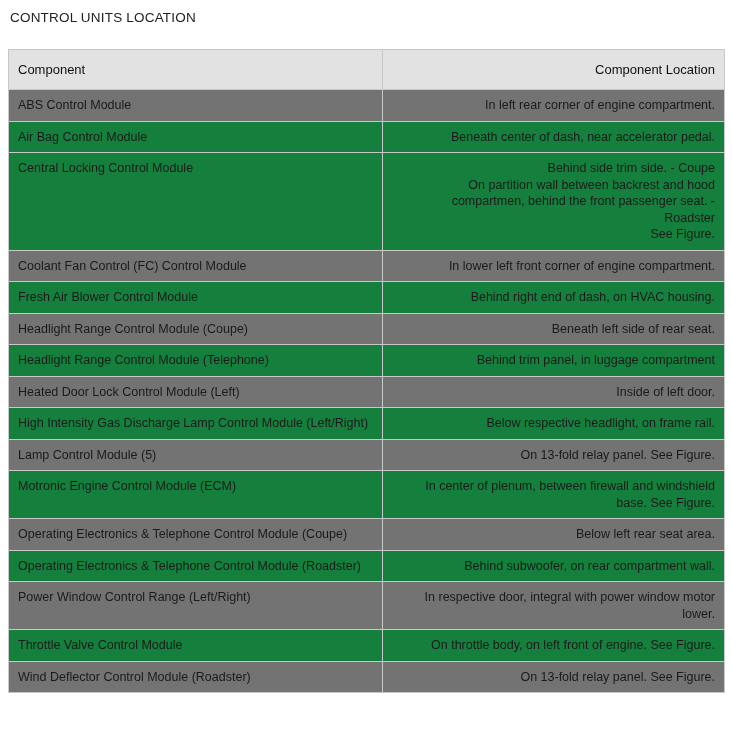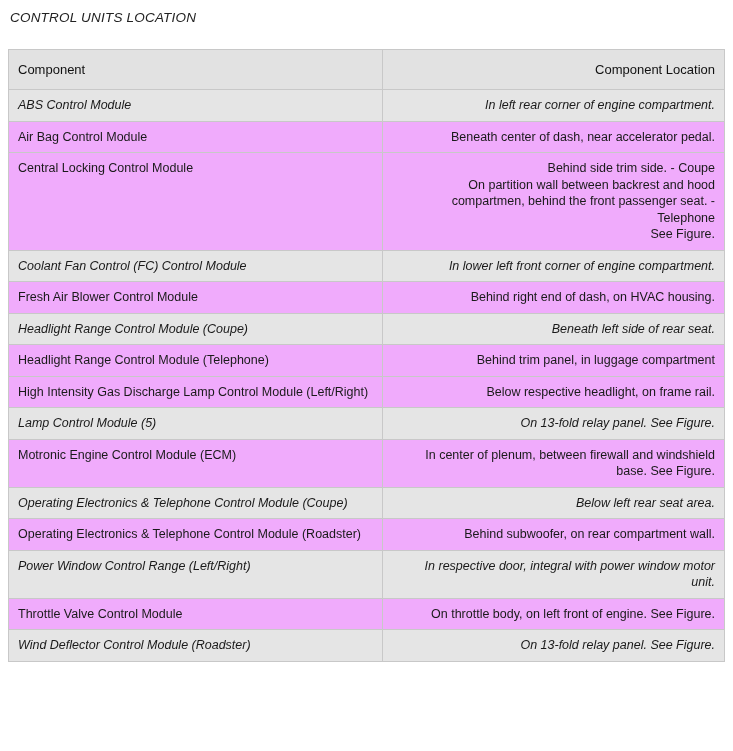--- a/index.html
+++ b/index.html
@@ -12,21 +12,20 @@
     height: 751px;
     font-family: "Liberation Sans", sans-serif;
     color: #1a1a1a;
     overflow: hidden;
   }
   .page-title {
     font-size: 13.5px;
     color: #222222;
     padding: 10px 14px 0 10px;
     letter-spacing: 0.2px;
-    font-style: italic;
   }
   .table-wrap {
     padding: 0 8px 0 8px;
     margin-top: 24px;
   }
   table.units {
     width: 717px;
     border-collapse: collapse;
     table-layout: fixed;
     font-size: 12.5px;
@@ -47,25 +46,24 @@
     padding-bottom: 11px;
   }
   th.col-component, td.col-component {
     width: 355px;
     text-align: left;
   }
   th.col-location, td.col-location {
     text-align: right;
   }
   tbody tr.alt td {
-    background: #f0abfc;
+    background: #15803d;
   }
   tbody tr.plain td {
-    background: #e5e5e5;
-    font-style: italic;
+    background: #737373;
   }
   td.col-location span.line {
     display: block;
   }
 </style>
 </head>
 <body>
 
 <div class="page-title">CONTROL UNITS LOCATION</div>
 
@@ -89,21 +87,21 @@
           <td class="col-location">
             <span class="line">Beneath center of dash, near accelerator pedal.</span>
           </td>
         </tr>
         <tr class="alt">
           <td class="col-component">Central Locking Control Module</td>
           <td class="col-location">
             <span class="line">Behind side trim side. - Coupe</span>
             <span class="line">On partition wall between backrest and hood</span>
             <span class="line">compartmen, behind the front passenger seat. -</span>
-            <span class="line">Telephone</span>
+            <span class="line">Roadster</span>
             <span class="line">See Figure.</span>
           </td>
         </tr>
         <tr class="plain">
           <td class="col-component">Coolant Fan Control (FC) Control Module</td>
           <td class="col-location">
             <span class="line">In lower left front corner of engine compartment.</span>
           </td>
         </tr>
         <tr class="alt">
@@ -115,20 +113,26 @@
         <tr class="plain">
           <td class="col-component">Headlight Range Control Module (Coupe)</td>
           <td class="col-location">
             <span class="line">Beneath left side of rear seat.</span>
           </td>
         </tr>
         <tr class="alt">
           <td class="col-component">Headlight Range Control Module (Telephone)</td>
           <td class="col-location">
             <span class="line">Behind trim panel, in luggage compartment</span>
+          </td>
+        </tr>
+        <tr class="plain">
+          <td class="col-component">Heated Door Lock Control Module (Left)</td>
+          <td class="col-location">
+            <span class="line">Inside of left door.</span>
           </td>
         </tr>
         <tr class="alt">
           <td class="col-component">High Intensity Gas Discharge Lamp Control Module (Left/Right)</td>
           <td class="col-location">
             <span class="line">Below respective headlight, on frame rail.</span>
           </td>
         </tr>
         <tr class="plain">
           <td class="col-component">Lamp Control Module (5)</td>
@@ -152,21 +156,21 @@
         <tr class="alt">
           <td class="col-component">Operating Electronics &amp; Telephone Control Module (Roadster)</td>
           <td class="col-location">
             <span class="line">Behind subwoofer, on rear compartment wall.</span>
           </td>
         </tr>
         <tr class="plain">
           <td class="col-component">Power Window Control Range (Left/Right)</td>
           <td class="col-location">
             <span class="line">In respective door, integral with power window motor</span>
-            <span class="line">unit.</span>
+            <span class="line">lower.</span>
           </td>
         </tr>
         <tr class="alt">
           <td class="col-component">Throttle Valve Control Module</td>
           <td class="col-location">
             <span class="line">On throttle body, on left front of engine. See Figure.</span>
           </td>
         </tr>
         <tr class="plain">
           <td class="col-component">Wind Deflector Control Module (Roadster)</td>

